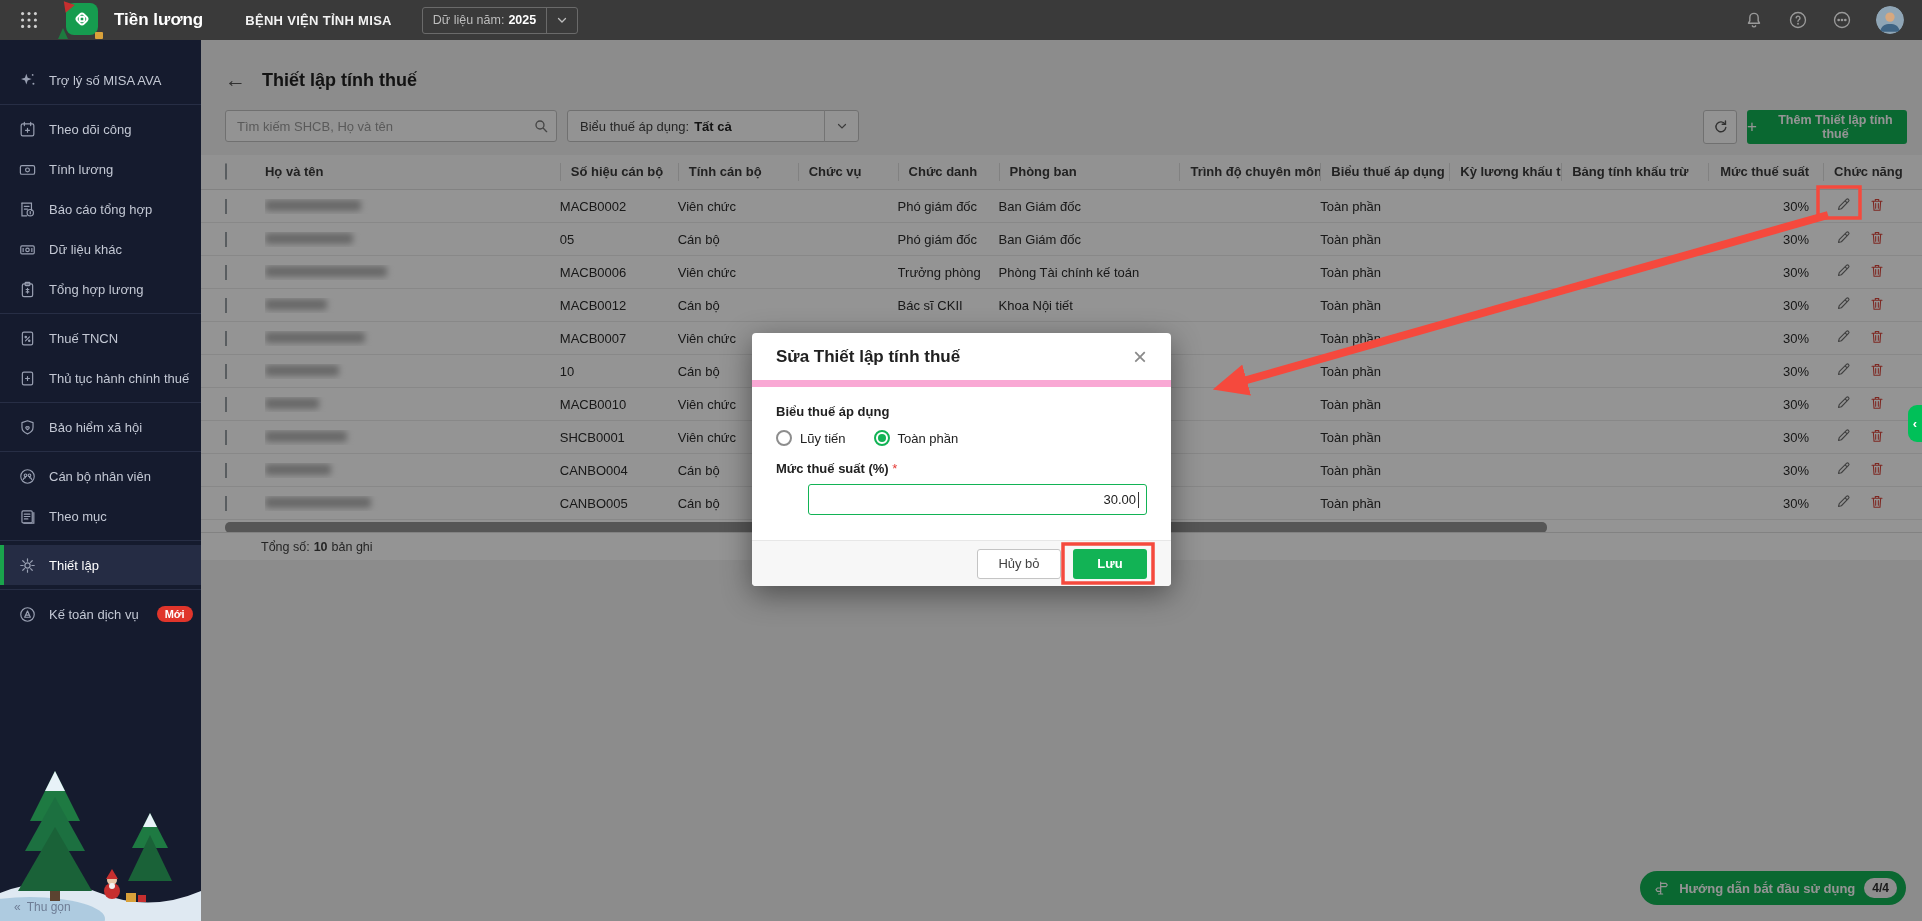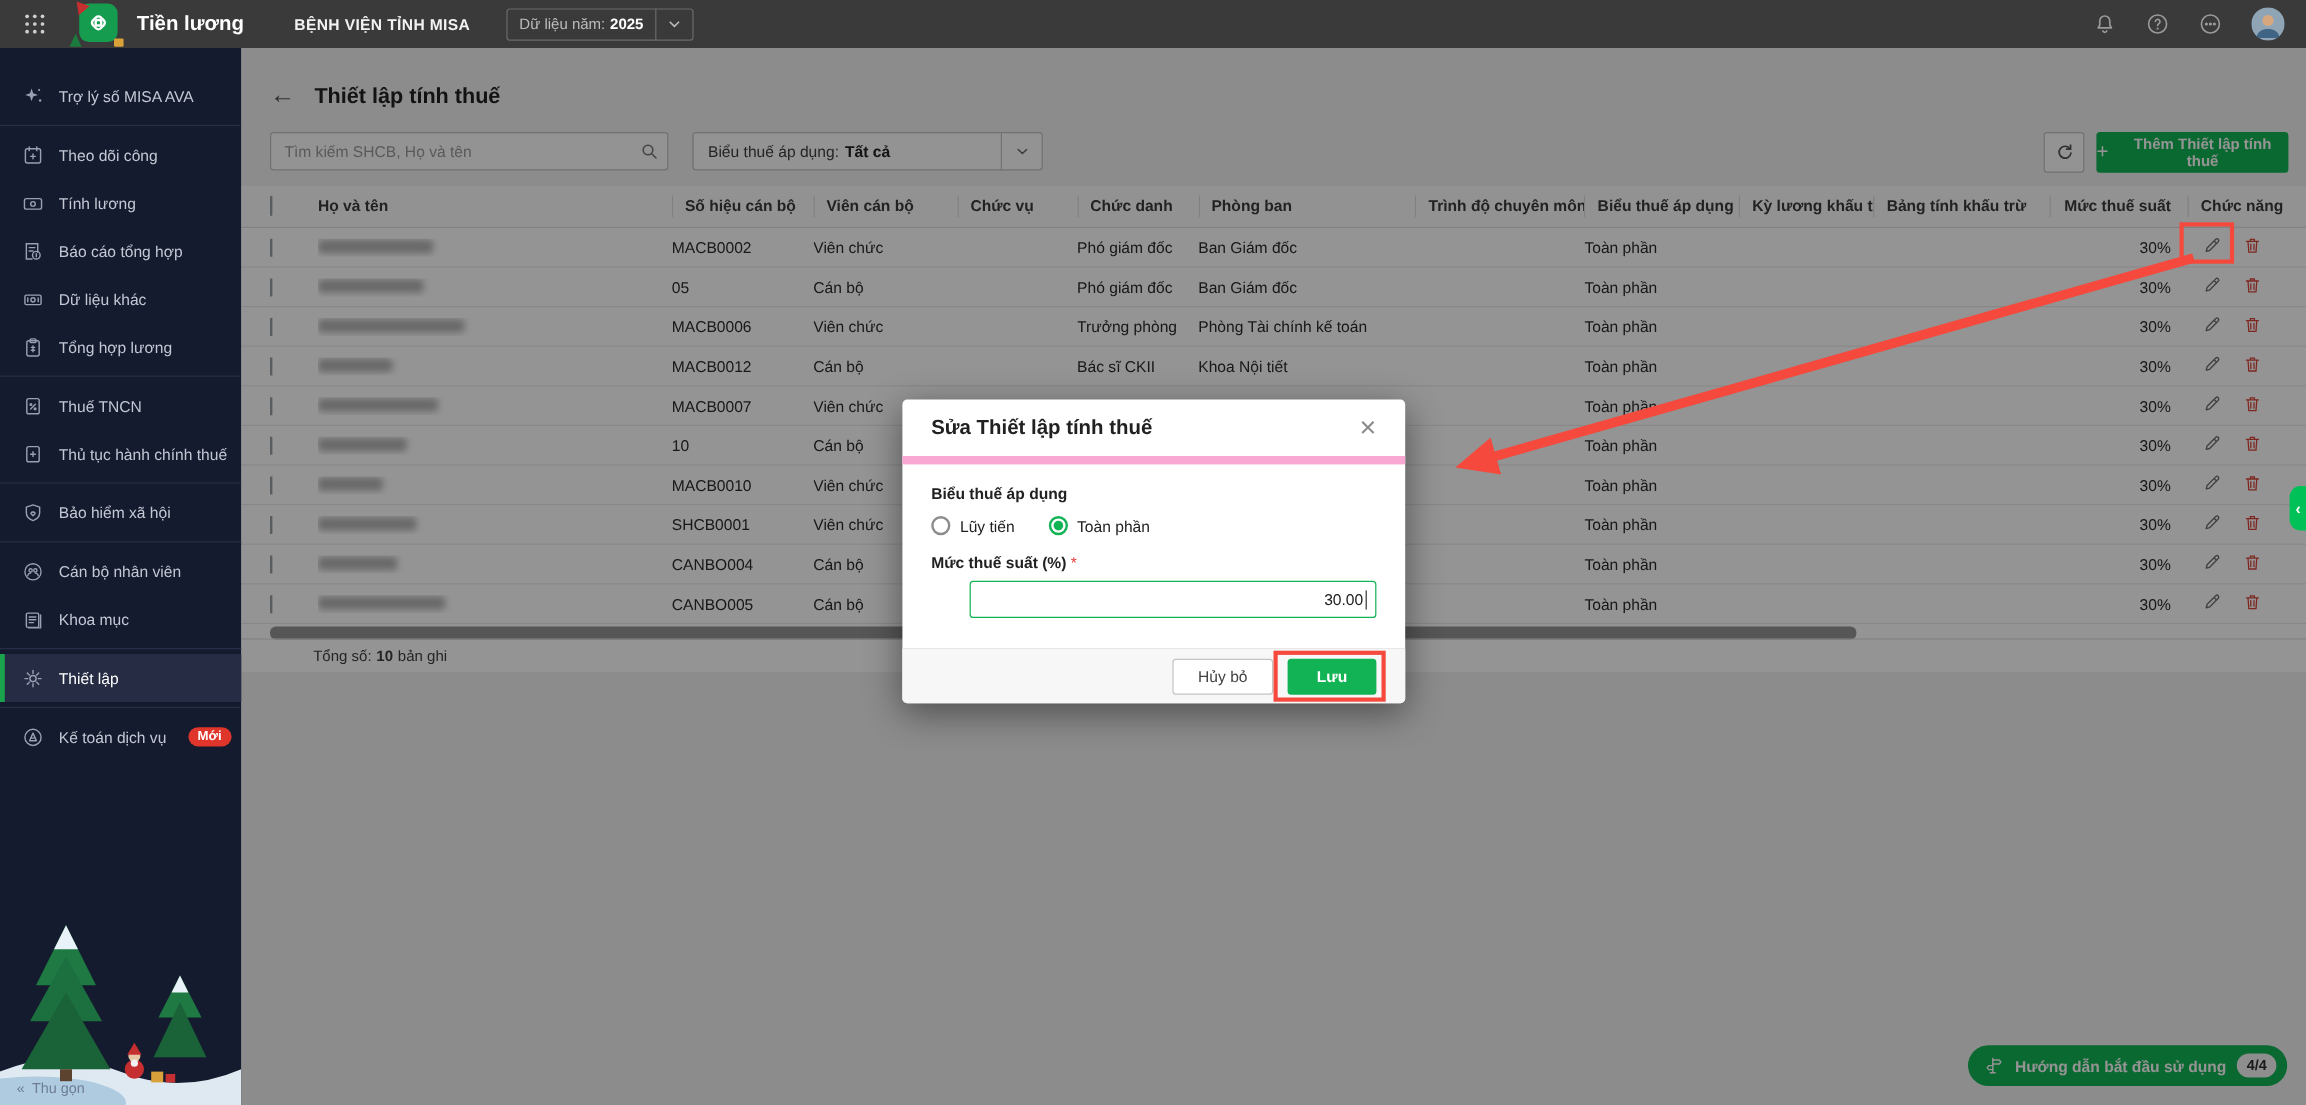--- a/index.html
+++ b/index.html
@@ -41,21 +41,21 @@
   #main { position:absolute; left:201px; top:40px; right:0; bottom:0; background:#f1f1f1; }
   #page-head { position:absolute; left:0; top:20px; height:40px; display:flex; align-items:center; }
   .back-arrow { margin-left:24px; font-size:21px; color:#555; cursor:pointer; }
   .page-title { margin-left:16px; font-size:18px; font-weight:bold; color:#212121; }
 
   #toolbar { position:absolute; left:0; top:70px; right:0; height:34px; }
   .search-box { position:absolute; left:24px; top:0; width:332px; height:32px; background:#fdfdfd; border:1px solid #c2c2c2; border-radius:3px; display:flex; align-items:center; }
   .search-box input { flex:1; border:none; outline:none; background:transparent; font-size:13px; color:#333; padding:0 6px 0 11px; font-family:"Liberation Sans",sans-serif; }
   .search-box input::placeholder { color:#9b9b9b; }
   .search-box .s-ic { width:30px; color:#777; display:flex; justify-content:center; cursor:pointer; }
-  .filter-box { position:absolute; left:376px; top:0; width:292px; height:32px; background:#fdfdfd; border:1px solid #c2c2c2; border-radius:3px; display:flex; align-items:center; cursor:pointer; }
+  .filter-box { position:absolute; left:366px; top:0; width:292px; height:32px; background:#fdfdfd; border:1px solid #c2c2c2; border-radius:3px; display:flex; align-items:center; cursor:pointer; }
   .filter-box .f-label { font-size:13px; color:#3f3f3f; padding-left:12px; }
   .filter-box .f-value { font-size:13px; font-weight:bold; color:#212121; margin-left:5px; }
   .filter-box .f-sep { width:1px; height:32px; background:#c9c9c9; margin-left:auto; }
   .filter-box .f-chev { width:33px; display:flex; justify-content:center; color:#666; }
   .refresh-btn { position:absolute; left:1502px; top:0; width:34px; height:34px; border:1px solid #c2c2c2; border-radius:3px; background:#fdfdfd; display:flex; align-items:center; justify-content:center; color:#555; cursor:pointer; }
   .add-btn { position:absolute; left:1546px; top:0; width:160px; height:34px; background:var(--accent-green); border:none; border-radius:3px; color:#fff; font-size:12.5px; font-weight:bold; cursor:pointer; display:flex; align-items:center; justify-content:center; gap:7px; font-family:"Liberation Sans",sans-serif; }
   .add-btn .plus { font-size:17px; font-weight:normal; }
 
   
   #card { position:absolute; left:0; top:115px; width:1721px; height:405px; background:#fff; }
@@ -276,21 +276,21 @@
       <span class="nav-label">Cán bộ nhân viên</span>
     </div>
     <div class="nav-item">
       <span class="nav-icon">
           <svg viewBox="0 0 24 24" fill="none" stroke="currentColor" stroke-width="1.5" stroke-linecap="round">
             <rect x="5" y="5" width="13" height="15" rx="1.5"></rect>
             <path d="M20 7v13.5H7.5"></path>
             <path d="M8 9h7M8 12h7M8 15h4.5"></path>
           </svg>
         </span>
-      <span class="nav-label">Khoa mục</span>
+      <span class="nav-label">Theo mục</span>
     </div>
     <div class="nav-div"></div>
     <div class="nav-item active">
       <span class="nav-icon">
           <svg viewBox="0 0 24 24" fill="none" stroke="currentColor" stroke-width="1.5" stroke-linecap="round">
             <circle cx="12" cy="12" r="3.3"></circle>
             <path d="M12 3.5v3M12 17.5v3M3.5 12h3M17.5 12h3M6 6l2.1 2.1M15.9 15.9L18 18M18 6l-2.1 2.1M8.1 15.9L6 18"></path>
           </svg>
         </span>
       <span class="nav-label">Thiết lập</span>
@@ -367,21 +367,21 @@
         <span class="plus">+</span>
         <span>Thêm Thiết lập tính thuế</span>
       </button>
     </div>
 
     <div id="card">
       <div class="thead" id="thead">
           <div class="th" style="width: 40px;"><span class="cb"></span></div>
           <div class="th" style="width: 295px;">Họ và tên</div>
           <div class="th sep" style="width: 118px;">Số hiệu cán bộ</div>
-          <div class="th sep" style="width: 120px;">Viên cán bộ</div>
+          <div class="th sep" style="width: 120px;">Tính cán bộ</div>
           <div class="th sep" style="width: 100px;">Chức vụ</div>
           <div class="th sep" style="width: 101px;">Chức danh</div>
           <div class="th sep" style="width: 181px;">Phòng ban</div>
           <div class="th sep" style="width: 141px;">Trình độ chuyên môn</div>
           <div class="th sep" style="width: 129px;">Biểu thuế áp dụng</div>
           <div class="th sep" style="width: 112px;">Kỳ lương khấu trừ</div>
           <div class="th sep" style="width: 147px;">Bảng tính khấu trừ</div>
           <div class="th sep a-right" style="width: 115px;">Mức thuế suất</div>
           <div class="th sep" style="width: 99px;">Chức năng</div>
         </div>

